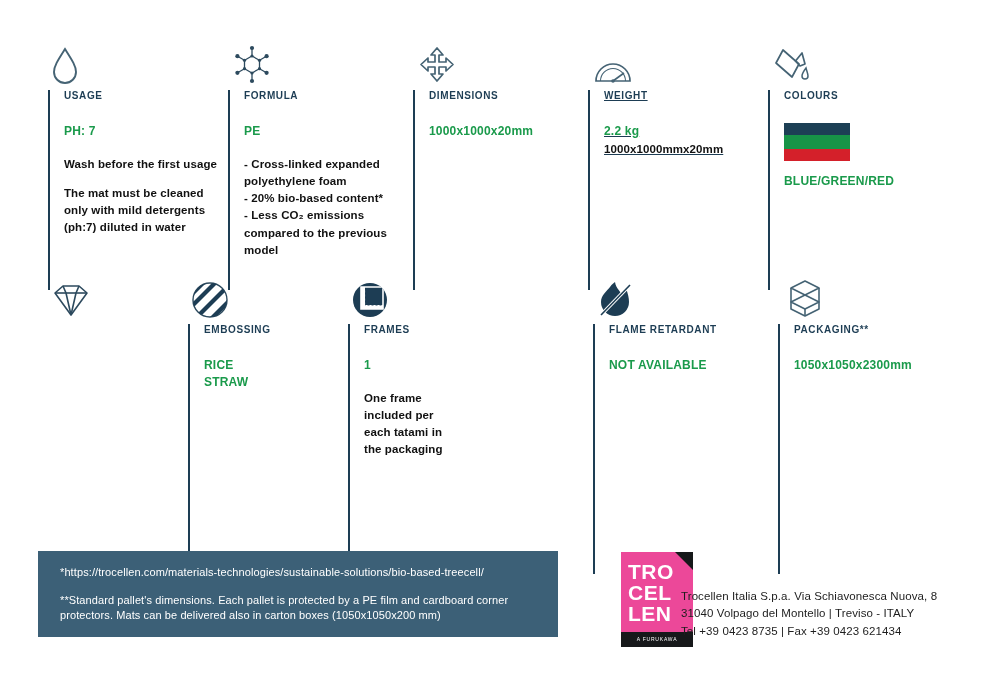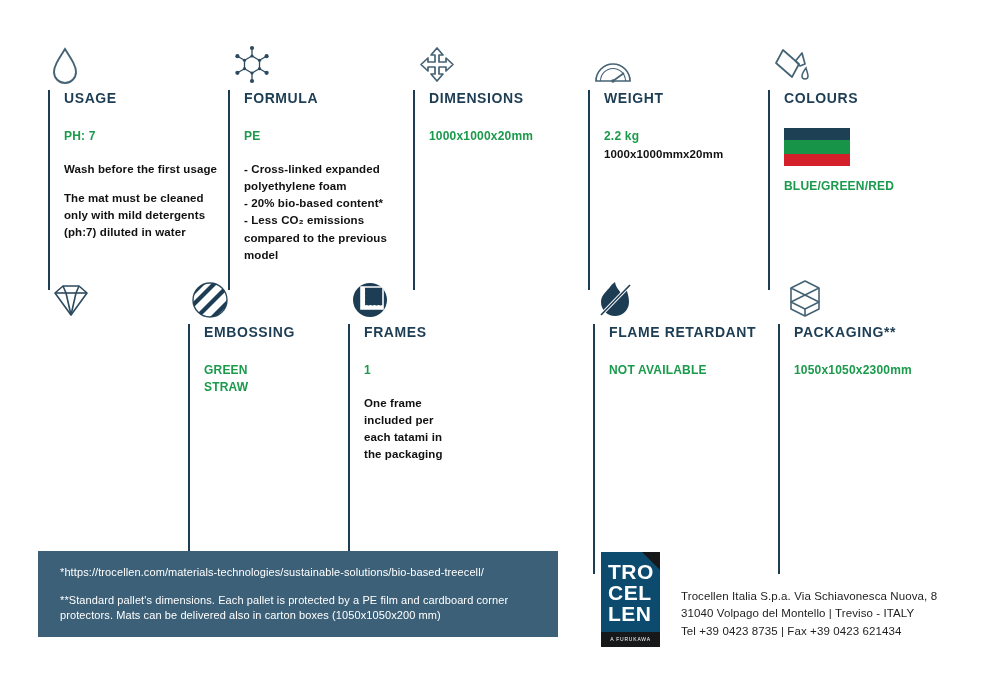--- a/index.html
+++ b/index.html
@@ -34,21 +34,21 @@
     display: flex;
     align-items: flex-end;
     margin-bottom: 4px;
   }
   .spec-body {
     border-left: 2px solid #1d3d54;
     padding-left: 14px;
     box-sizing: border-box;
   }
   .spec-title {
-    font-size: 14px;
+    font-size: 10px;
     font-weight: bold;
     letter-spacing: 0.6px;
     color: #1d3d54;
     margin-bottom: 22px;
     white-space: nowrap;
   }
   .spec-value {
     font-size: 12px;
     font-weight: bold;
     color: #1a9a4b;
@@ -102,24 +102,25 @@
   .footnote-box p { margin: 0 0 12px 0; }
   .footnote-box p:last-child { margin-bottom: 0; }
 
   .logo-wrap {
     position: absolute;
     left: 601px;
     top: 552px;
   }
   .logo {
     position: relative;
-    width: 59px;
+    width: 72px;
     height: 95px;
-    background: #0c4a6e;
+    background: #ec4899;
     overflow: hidden;
+    margin-left: 20px;
   }
   .logo .notch {
     position: absolute;
     top: 0; right: 0;
     width: 0; height: 0;
     border-top: 18px solid #16181a;
     border-left: 18px solid transparent;
   }
   .logo .word {
     position: absolute;
@@ -226,21 +227,21 @@
                  L24 30 L28 30 L22 37 L16 30 L20 30 L20 23 L13 23 L13 27 L6 20.5 L13 14
                  L13 18 L20 18 L20 11 L16 11 Z" stroke="#456374" stroke-width="1.7" fill="none" stroke-linejoin="round"></path>
       </svg>
     </div>
     <div class="spec-body" style="height:200px;">
       <div class="spec-title">DIMENSIONS</div>
       <div class="spec-value nowrap">1000x1000x20mm</div>
     </div>
   </div>
 
-  <div class="spec" style="left:588px; top:38px; width:165px;">
+  <div class="spec" style="left:588px; top:38px; width:165px;text-decoration:underline;">
     <div class="spec-icon">
       <svg width="46" height="34" viewBox="0 0 46 34">
         <path d="M6 29 A17 17 0 0 1 40 29 Z" stroke="#456374" stroke-width="1.7" fill="none"></path>
         <path d="M10.5 29 A12.5 12.5 0 0 1 35.5 29" stroke="#456374" stroke-width="1.1" fill="none"></path>
         <line x1="23" y1="29" x2="34" y2="21" stroke="#456374" stroke-width="1.6"></line>
         <circle cx="23" cy="29" r="1.8" fill="#456374"></circle>
       </svg>
     </div>
     <div class="spec-body" style="height:200px;">
       <div class="spec-title">WEIGHT</div>
@@ -296,21 +297,21 @@
           <line x1="-8" y1="36" x2="44" y2="-16"></line>
           <line x1="-4" y1="48" x2="48" y2="-4"></line>
           <line x1="8" y1="52" x2="52" y2="8"></line>
           <line x1="20" y1="56" x2="56" y2="20"></line>
           <line x1="32" y1="56" x2="56" y2="32"></line>
         </g>
       </svg>
     </div>
     <div class="spec-body" style="height:250px;">
       <div class="spec-title">EMBOSSING</div>
-      <div class="spec-value" style="white-space:pre-line">GREEN
+      <div class="spec-value" style="white-space:pre-line">RICE
 STRAW</div>
     </div>
   </div>
 
   <div class="spec" style="left:348px; top:272px; width:120px;">
     <div class="spec-icon">
       <svg width="40" height="40" viewBox="0 0 40 40">
         <defs>
           <clipPath id="fClip">
               <circle cx="20" cy="20" r="17"></circle>

